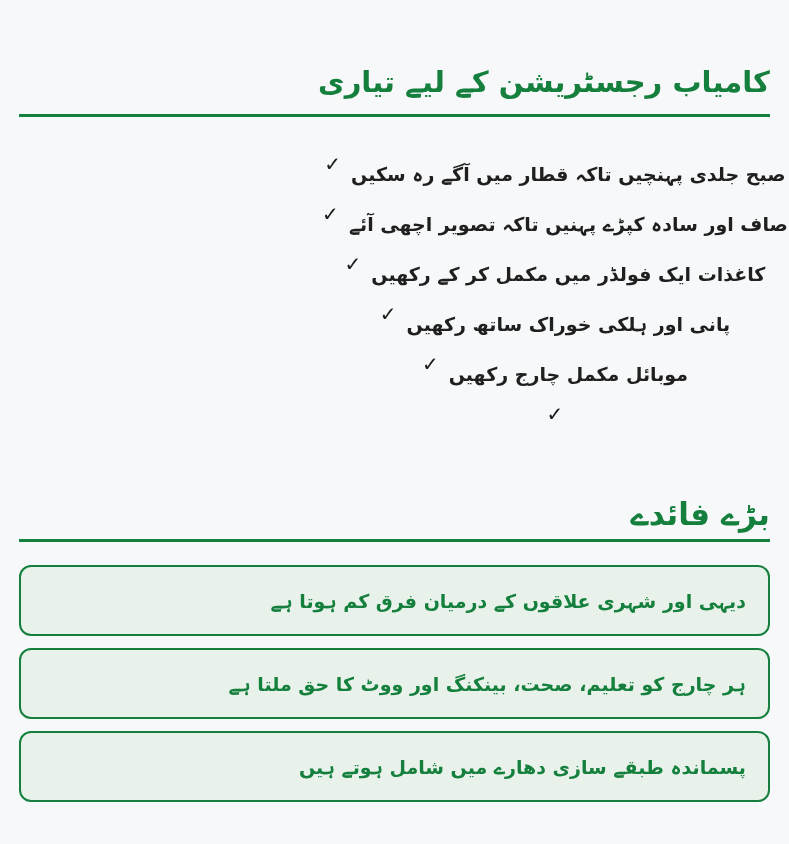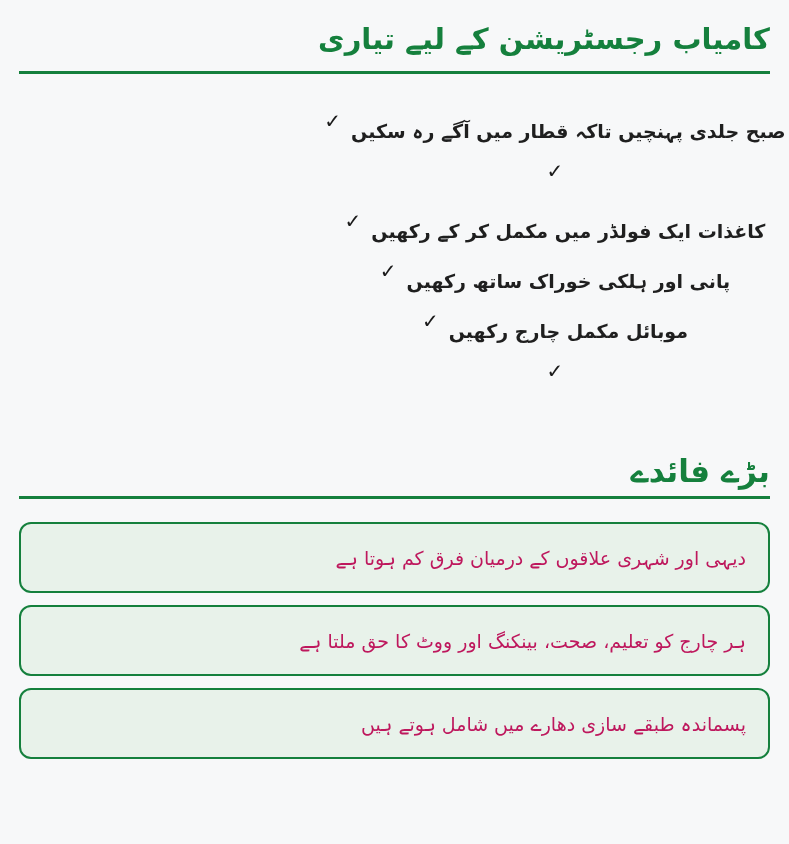--- a/index.html
+++ b/index.html
@@ -16,20 +16,21 @@
     margin: 0;
     text-align: right;
     direction: rtl;
     color: #15803d;
     font-weight: 700;
   }
   h1.section-title {
     padding-top: 8px;
     line-height: 63px;
     font-size: 29px;
+    margin-top: 43px;
   }
   .rule {
     border: 0;
     border-top: 3px solid #15803d;
     margin: 0;
   }
 
   .checklist {
     list-style: none;
     margin: 22px 0 0 auto;
@@ -69,42 +70,43 @@
     border: 2px solid #15803d;
     border-radius: 12px;
     display: flex;
     align-items: center;
     justify-content: flex-end;
     padding: 0 22px;
   }
   .card-text {
     direction: rtl;
     font-size: 19px;
-    font-weight: 400;
-    color: #be185d;
+    font-weight: 700;
+    color: #15803d;
     white-space: nowrap;
     text-align: center;
   }
 </style>
 </head>
 <body>
 
 <div class="page">
 
   <section>
     <h1 class="section-title">کامیاب رجسٹریشن کے لیے تیاری</h1>
     <hr class="rule">
 
     <ul class="checklist">
       <li class="check-item">
         <span class="check-glyph">✓</span>
         <span class="check-text">صبح جلدی پہنچیں تاکہ قطار میں آگے رہ سکیں</span>
       </li>
       <li class="check-item">
         <span class="check-glyph">✓</span>
+        <span class="check-text">صاف اور سادہ کپڑے پہنیں تاکہ تصویر اچھی آئے</span>
       </li>
       <li class="check-item">
         <span class="check-glyph">✓</span>
         <span class="check-text">کاغذات ایک فولڈر میں مکمل کر کے رکھیں</span>
       </li>
       <li class="check-item">
         <span class="check-glyph">✓</span>
         <span class="check-text">پانی اور ہلکی خوراک ساتھ رکھیں</span>
       </li>
       <li class="check-item">

